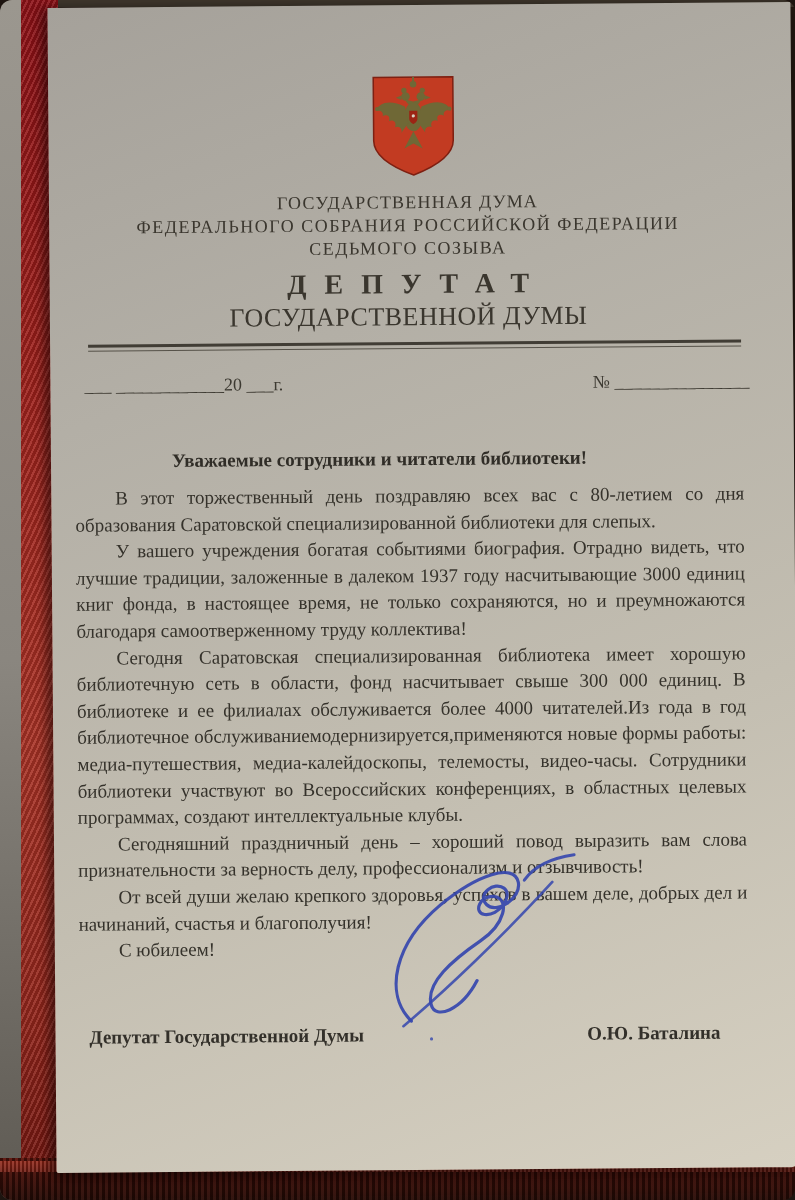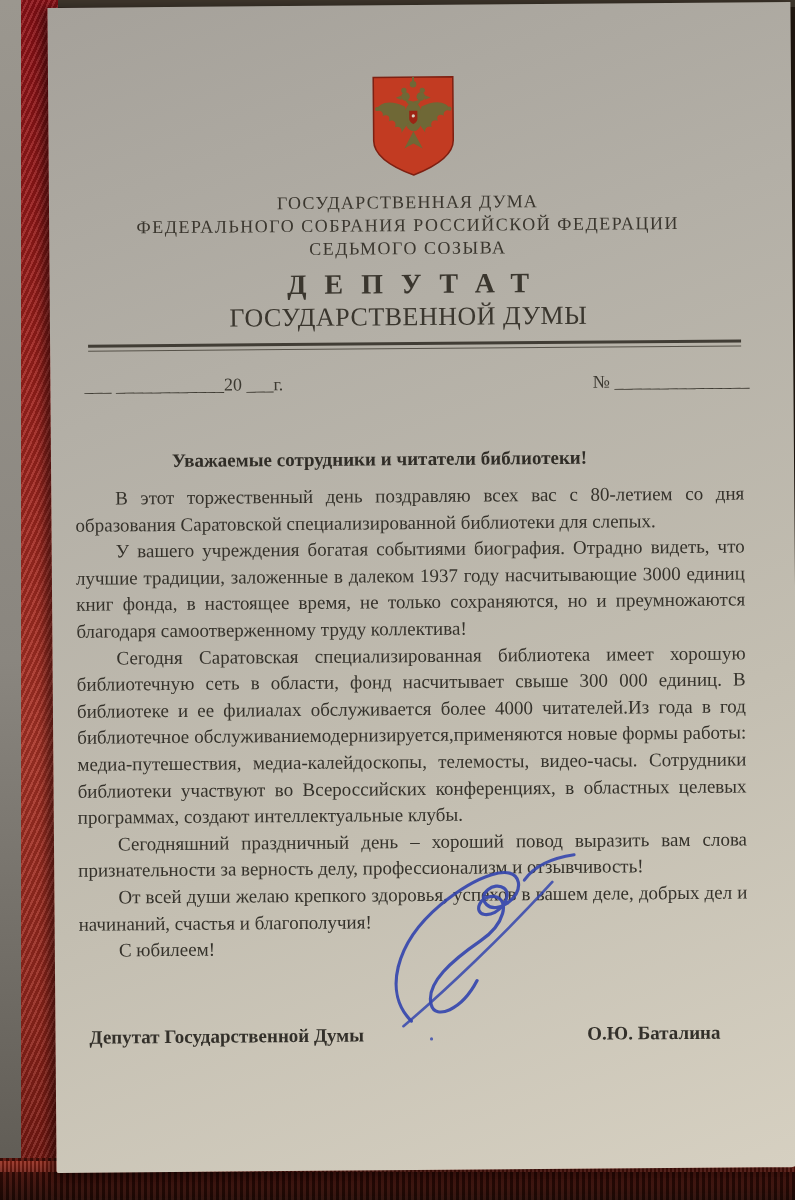--- a/index.html
+++ b/index.html
@@ -1,17 +1,17 @@
 <!DOCTYPE html>
 <html><head>
 <meta charset="utf-8">
 <style>
   html,body{margin:0;padding:0;background:#1d1510;}
   .scene{position:relative;width:795px;height:1200px;overflow:hidden;
-         background:#241a12;font-family:"Liberation Serif", serif;}
+         background:#241a12;font-family:"Liberation Serif", serif;border-radius:12px;}
 
   
   .top-strip{position:absolute;top:0;left:0;right:0;height:7px;background:#3e362c;}
   .left-gray{position:absolute;top:0;bottom:0;left:0;width:26px;
              background:linear-gradient(180deg,#9b978f 0%,#8a867f 55%,#5e5a53 100%);}
   .red-stripe{position:absolute;top:0;bottom:0;left:21px;width:37px;
       background:
         repeating-linear-gradient(115deg, rgba(255,255,255,.10) 0 2px, rgba(0,0,0,.14) 2px 5px),
         linear-gradient(180deg,#8e1217 0%,#9e211c 30%,#a93326 62%,#93261c 85%,#6e150f 100%);}
   .bottom-band{position:absolute;left:0;right:0;bottom:0;height:42px;

